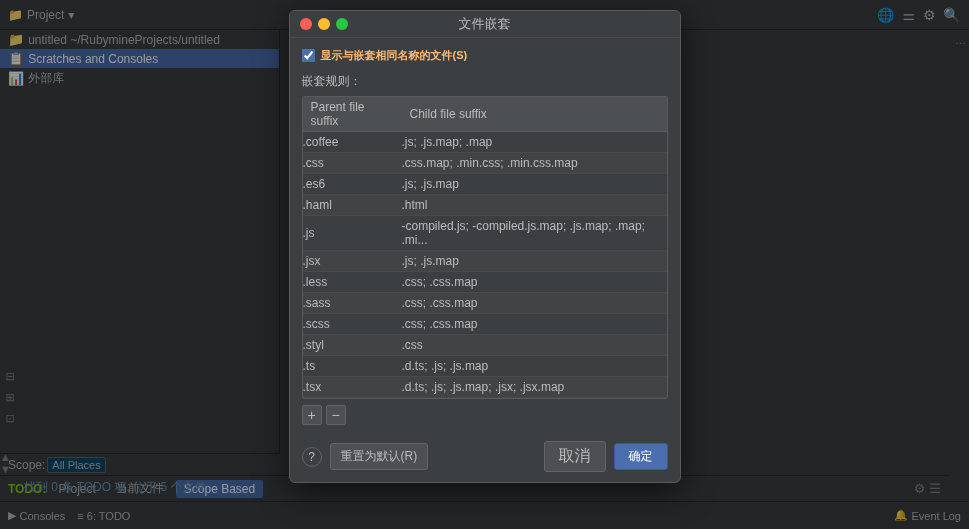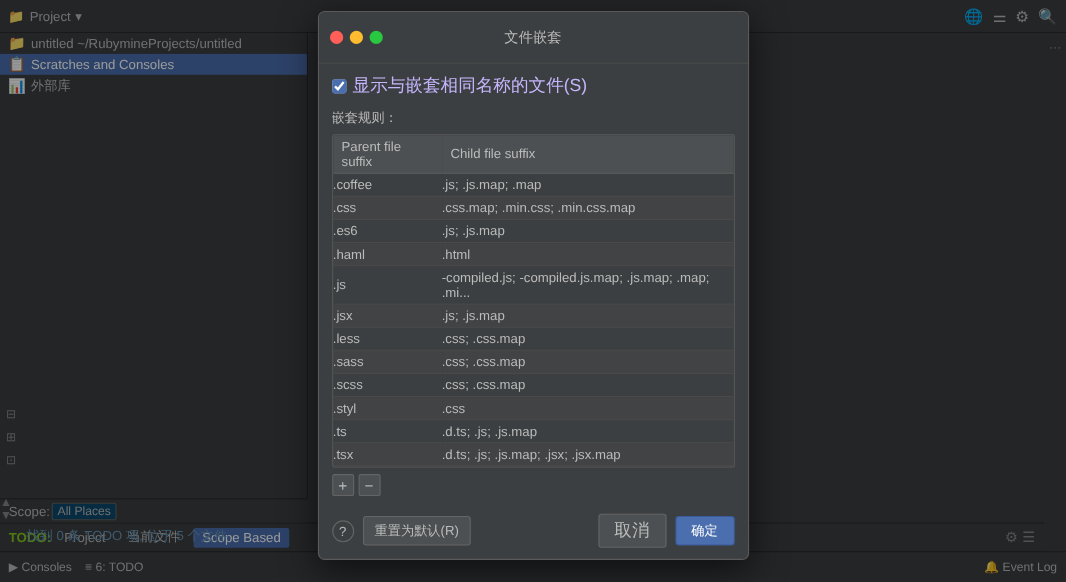--- a/index.html
+++ b/index.html
@@ -159,21 +159,21 @@
       width: 392px;
       box-shadow: 0 8px 32px rgba(0,0,0,0.6);
       overflow: hidden;
     }
 
     .dialog-titlebar {
       background: #3c3f41;
       display: flex;
       align-items: center;
       justify-content: center;
-      padding: 14px 12px;
+      padding: 4px 12px;
       position: relative;
       border-bottom: 1px solid #4a4a4a;
     }
 
     .dialog-traffic-lights {
       position: absolute;
       left: 10px;
       display: flex;
       gap: 6px;
     }
@@ -206,22 +206,23 @@
       margin-bottom: 10px;
     }
 
     .checkbox-row input[type="checkbox"] {
       width: 13px;
       height: 13px;
       accent-color: #4b6eaf;
     }
 
     .checkbox-label {
-      color: #c4b5fd;
-      font-size: 16px;
+      color: #fdba74;
+      font-size: 11px;
+      font-weight: bold;
     }
 
     .nesting-rules-label {
       color: #bbbbbb;
       font-size: 12px;
       margin-bottom: 6px;
     }
 
     
     .rules-table {

